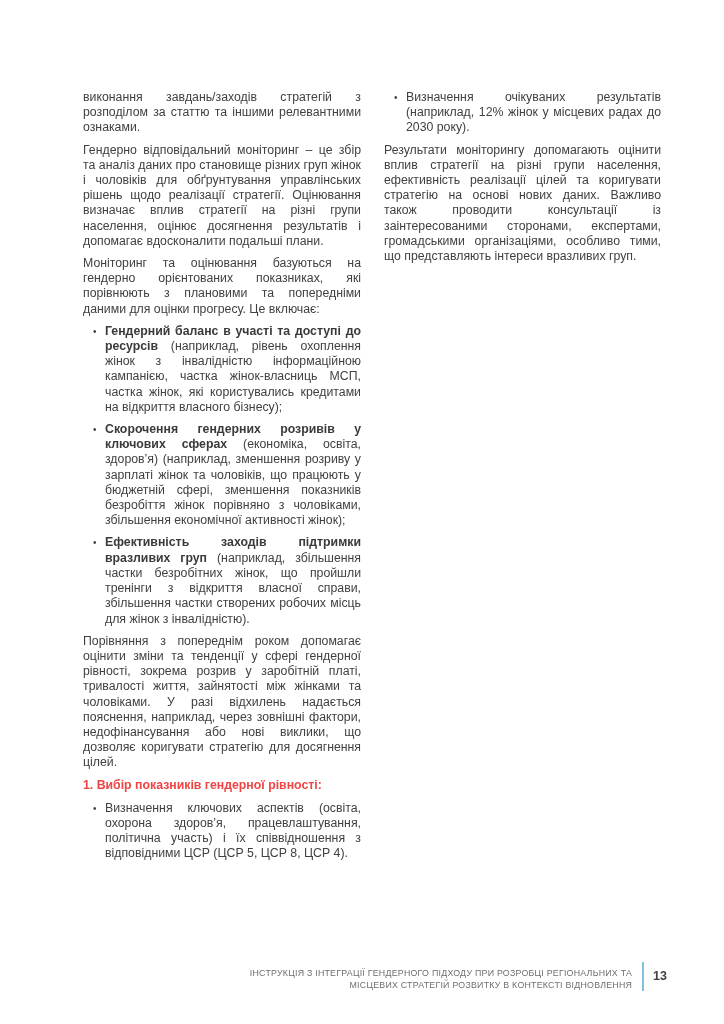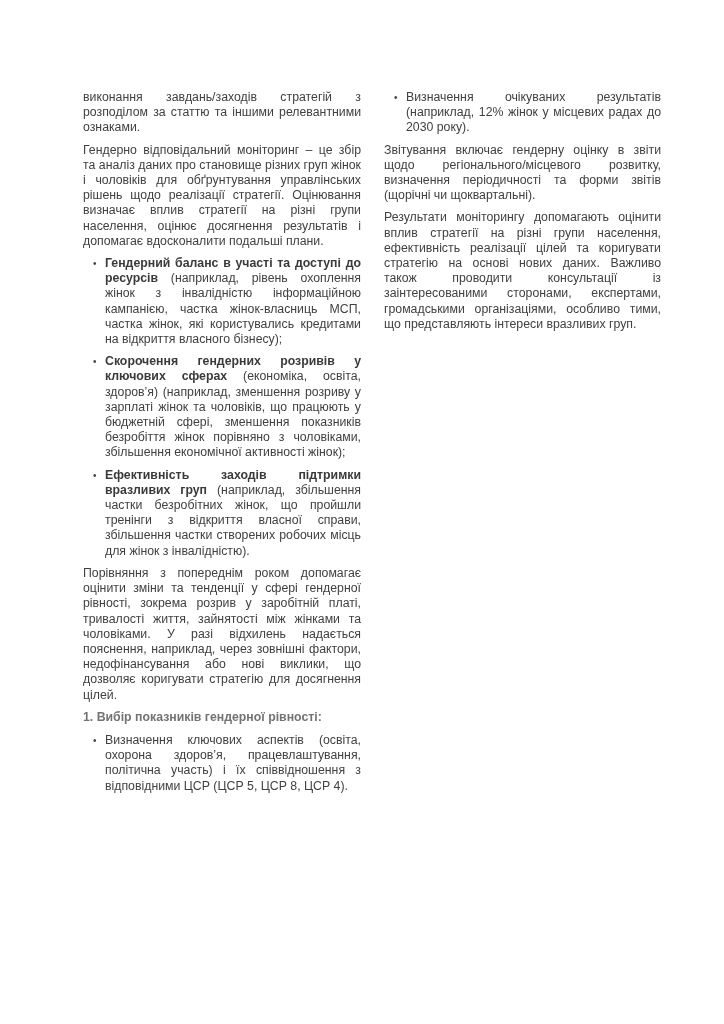--- a/index.html
+++ b/index.html
@@ -13,21 +13,21 @@
   }
   .content{
     position:absolute;
     left:83px;top:90px;
     display:flex;
     gap:23px;
   }
   .col{width:278px;font-size:12.3px;line-height:15.2px;}
   .col-right{width:277px;}
   .para{margin:0 0 7px 0;text-align:justify;}
-  .num-heading{margin:2px 0 8px 0;font-weight:bold;color:#737373;text-align:left;}
+  .num-heading{margin:2px 0 8px 0;font-weight:bold;color:#ef4444;text-align:left;}
   .bullet-item{position:relative;padding-left:22px;margin:0 0 7px 0;text-align:justify;}
   .bullet-item .bullet-marker{
     position:absolute;left:10px;top:0;
     font-size:10px;line-height:15.2px;color:#414042;
   }
   .bullet-item b{color:#3a3a3c;margin-top:32px;}
   .footer{
     position:absolute;
     top:962px;right:57px;
     display:flex;align-items:flex-start;
@@ -51,28 +51,36 @@
 </style>
 </head>
 <body>
 
 <div class="page">
 
   <div class="content">
     <div class="col">
         <p class="para">виконання завдань/заходів стратегій з розподілом за статтю та іншими релевантними ознаками.</p>
         <p class="para">Гендерно відповідальний моніторинг – це збір та аналіз даних про становище різних груп жінок і чоловіків для обґрунтування управлінських рішень щодо реалізації стратегії. Оцінювання визначає вплив стратегії на різні групи населення, оцінює досягнення результатів і допомагає вдосконалити подальші плани.</p>
+        <p class="para">Моніторинг та оцінювання базуються на гендерно орієнтованих показниках, які порівнюють з плановими та попередніми даними для оцінки прогресу. Це включає:</p>
         <div class="bullet-item"><span class="bullet-marker">•</span><span><b>Гендерний баланс в участі та доступі до ресурсів</b> (наприклад, рівень охоплення жінок з інвалідністю інформаційною кампанією, частка жінок-власниць МСП, частка жінок, які користувались кредитами на відкриття власного бізнесу);</span></div>
         <div class="bullet-item"><span class="bullet-marker">•</span><span><b>Скорочення гендерних розривів у ключових сферах</b> (економіка, освіта, здоров’я) (наприклад, зменшення розриву у зарплаті жінок та чоловіків, що працюють у бюджетній сфері, зменшення показників безробіття жінок порівняно з чоловіками, збільшення економічної активності жінок);</span></div>
         <div class="bullet-item"><span class="bullet-marker">•</span><span><b>Ефективність заходів підтримки вразливих груп</b> (наприклад, збільшення частки безробітних жінок, що пройшли тренінги з відкриття власної справи, збільшення частки створених робочих місць для жінок з інвалідністю).</span></div>
         <p class="para">Порівняння з попереднім роком допомагає оцінити зміни та тенденції у сфері гендерної рівності, зокрема розрив у заробітній платі, тривалості життя, зайнятості між жінками та чоловіками. У разі відхилень надається пояснення, наприклад, через зовнішні фактори, недофінансування або нові виклики, що дозволяє коригувати стратегію для досягнення цілей.</p>
         <p class="num-heading">1. Вибір показників гендерної рівності:</p>
         <div class="bullet-item"><span class="bullet-marker">•</span><span>Визначення ключових аспектів (освіта, охорона здоров’я, працевлаштування, політична участь) і їх співвідношення з відповідними ЦСР (ЦСР 5, ЦСР 8, ЦСР 4).</span></div>
       </div>
     <div class="col col-right">
         <div class="bullet-item"><span class="bullet-marker">•</span><span>Визначення очікуваних результатів (наприклад, 12% жінок у місцевих радах до 2030 року).</span></div>
-        <p class="para">Звітування включає гендерну оцінку в звіти щодо регіонального/місцевого розвитку, визначення періодичності та форми звітів (щорічні чи щоквартальні).</p>
         <p class="para">Результати моніторингу допомагають оцінити вплив стратегії на різні групи населення, ефективність реалізації цілей та коригувати стратегію на основі нових даних. Важливо також проводити консультації із заінтересованими сторонами, експертами, громадськими організаціями, особливо тими, що представляють інтереси вразливих груп.</p>
       </div>
   </div>
 
+  <div class="footer">
+    <div class="footer-title">
+      <div>ІНСТРУКЦІЯ З ІНТЕГРАЦІЇ ГЕНДЕРНОГО ПІДХОДУ ПРИ РОЗРОБЦІ РЕГІОНАЛЬНИХ ТА</div>
+      <div>МІСЦЕВИХ СТРАТЕГІЙ РОЗВИТКУ В КОНТЕКСТІ ВІДНОВЛЕННЯ</div>
+    </div>
+    <div class="footer-divider"></div>
+    <div class="footer-page">13</div>
+  </div>
 
 </div>
 
 </body></html>

